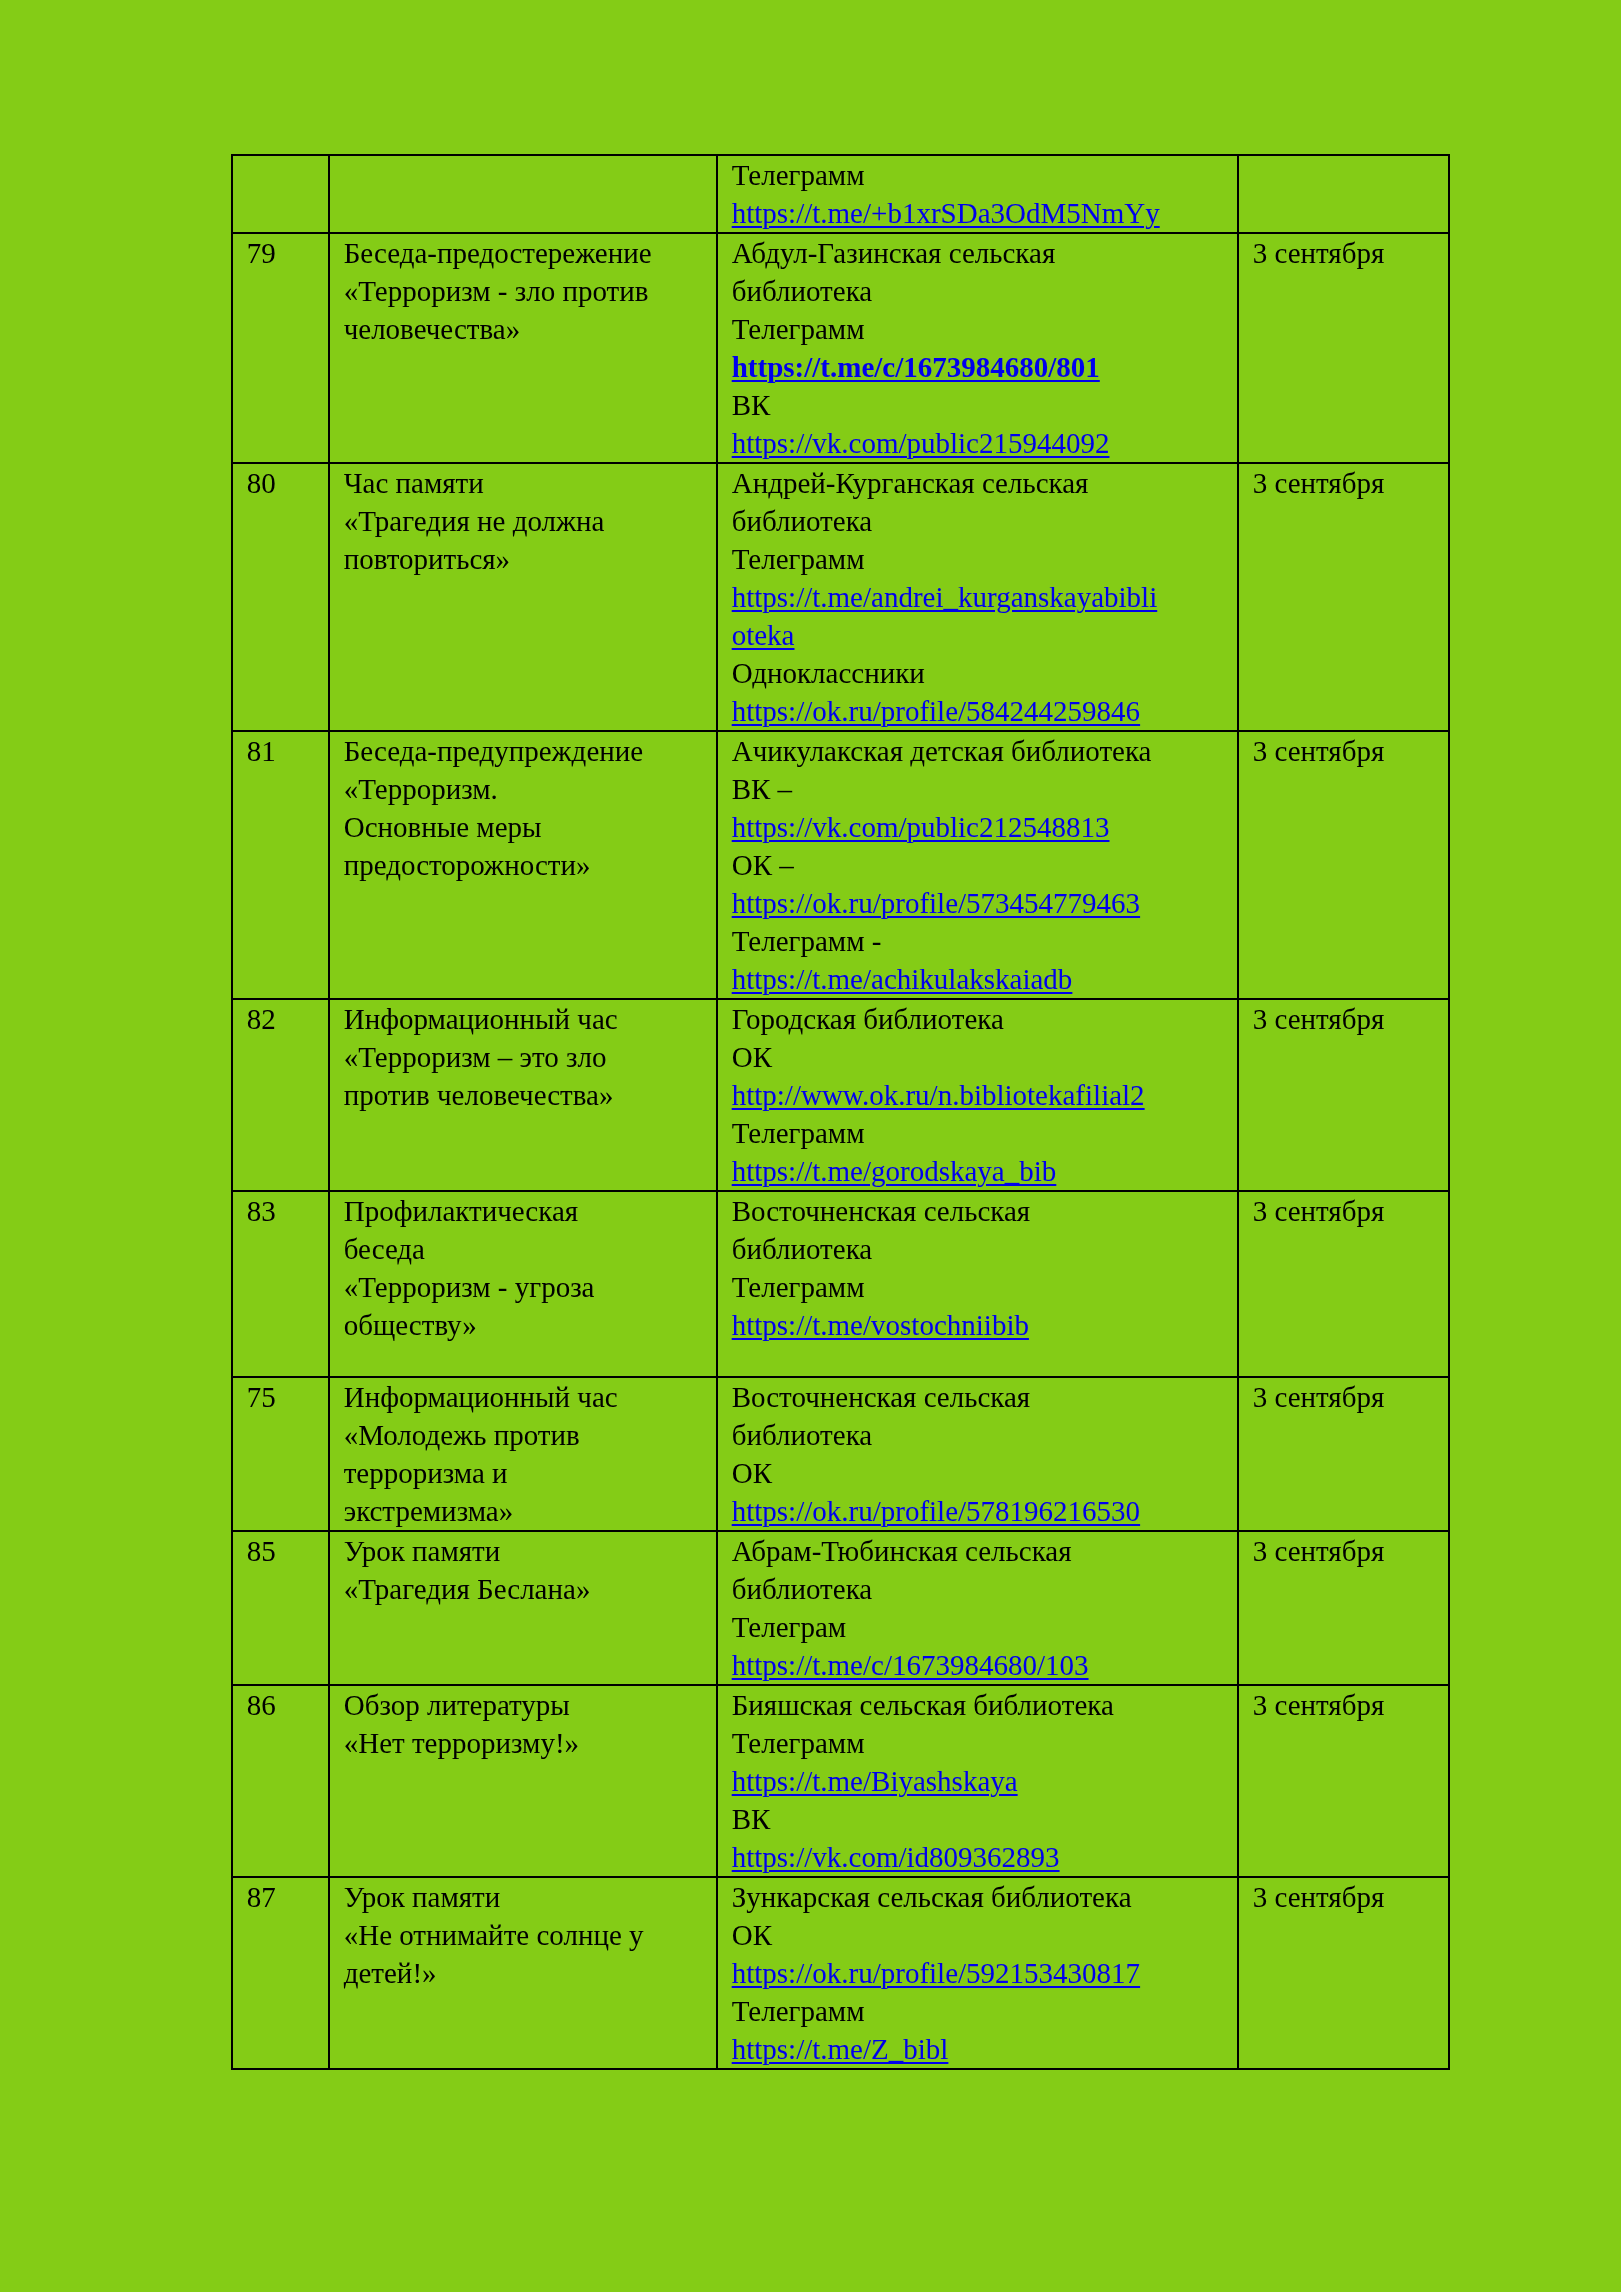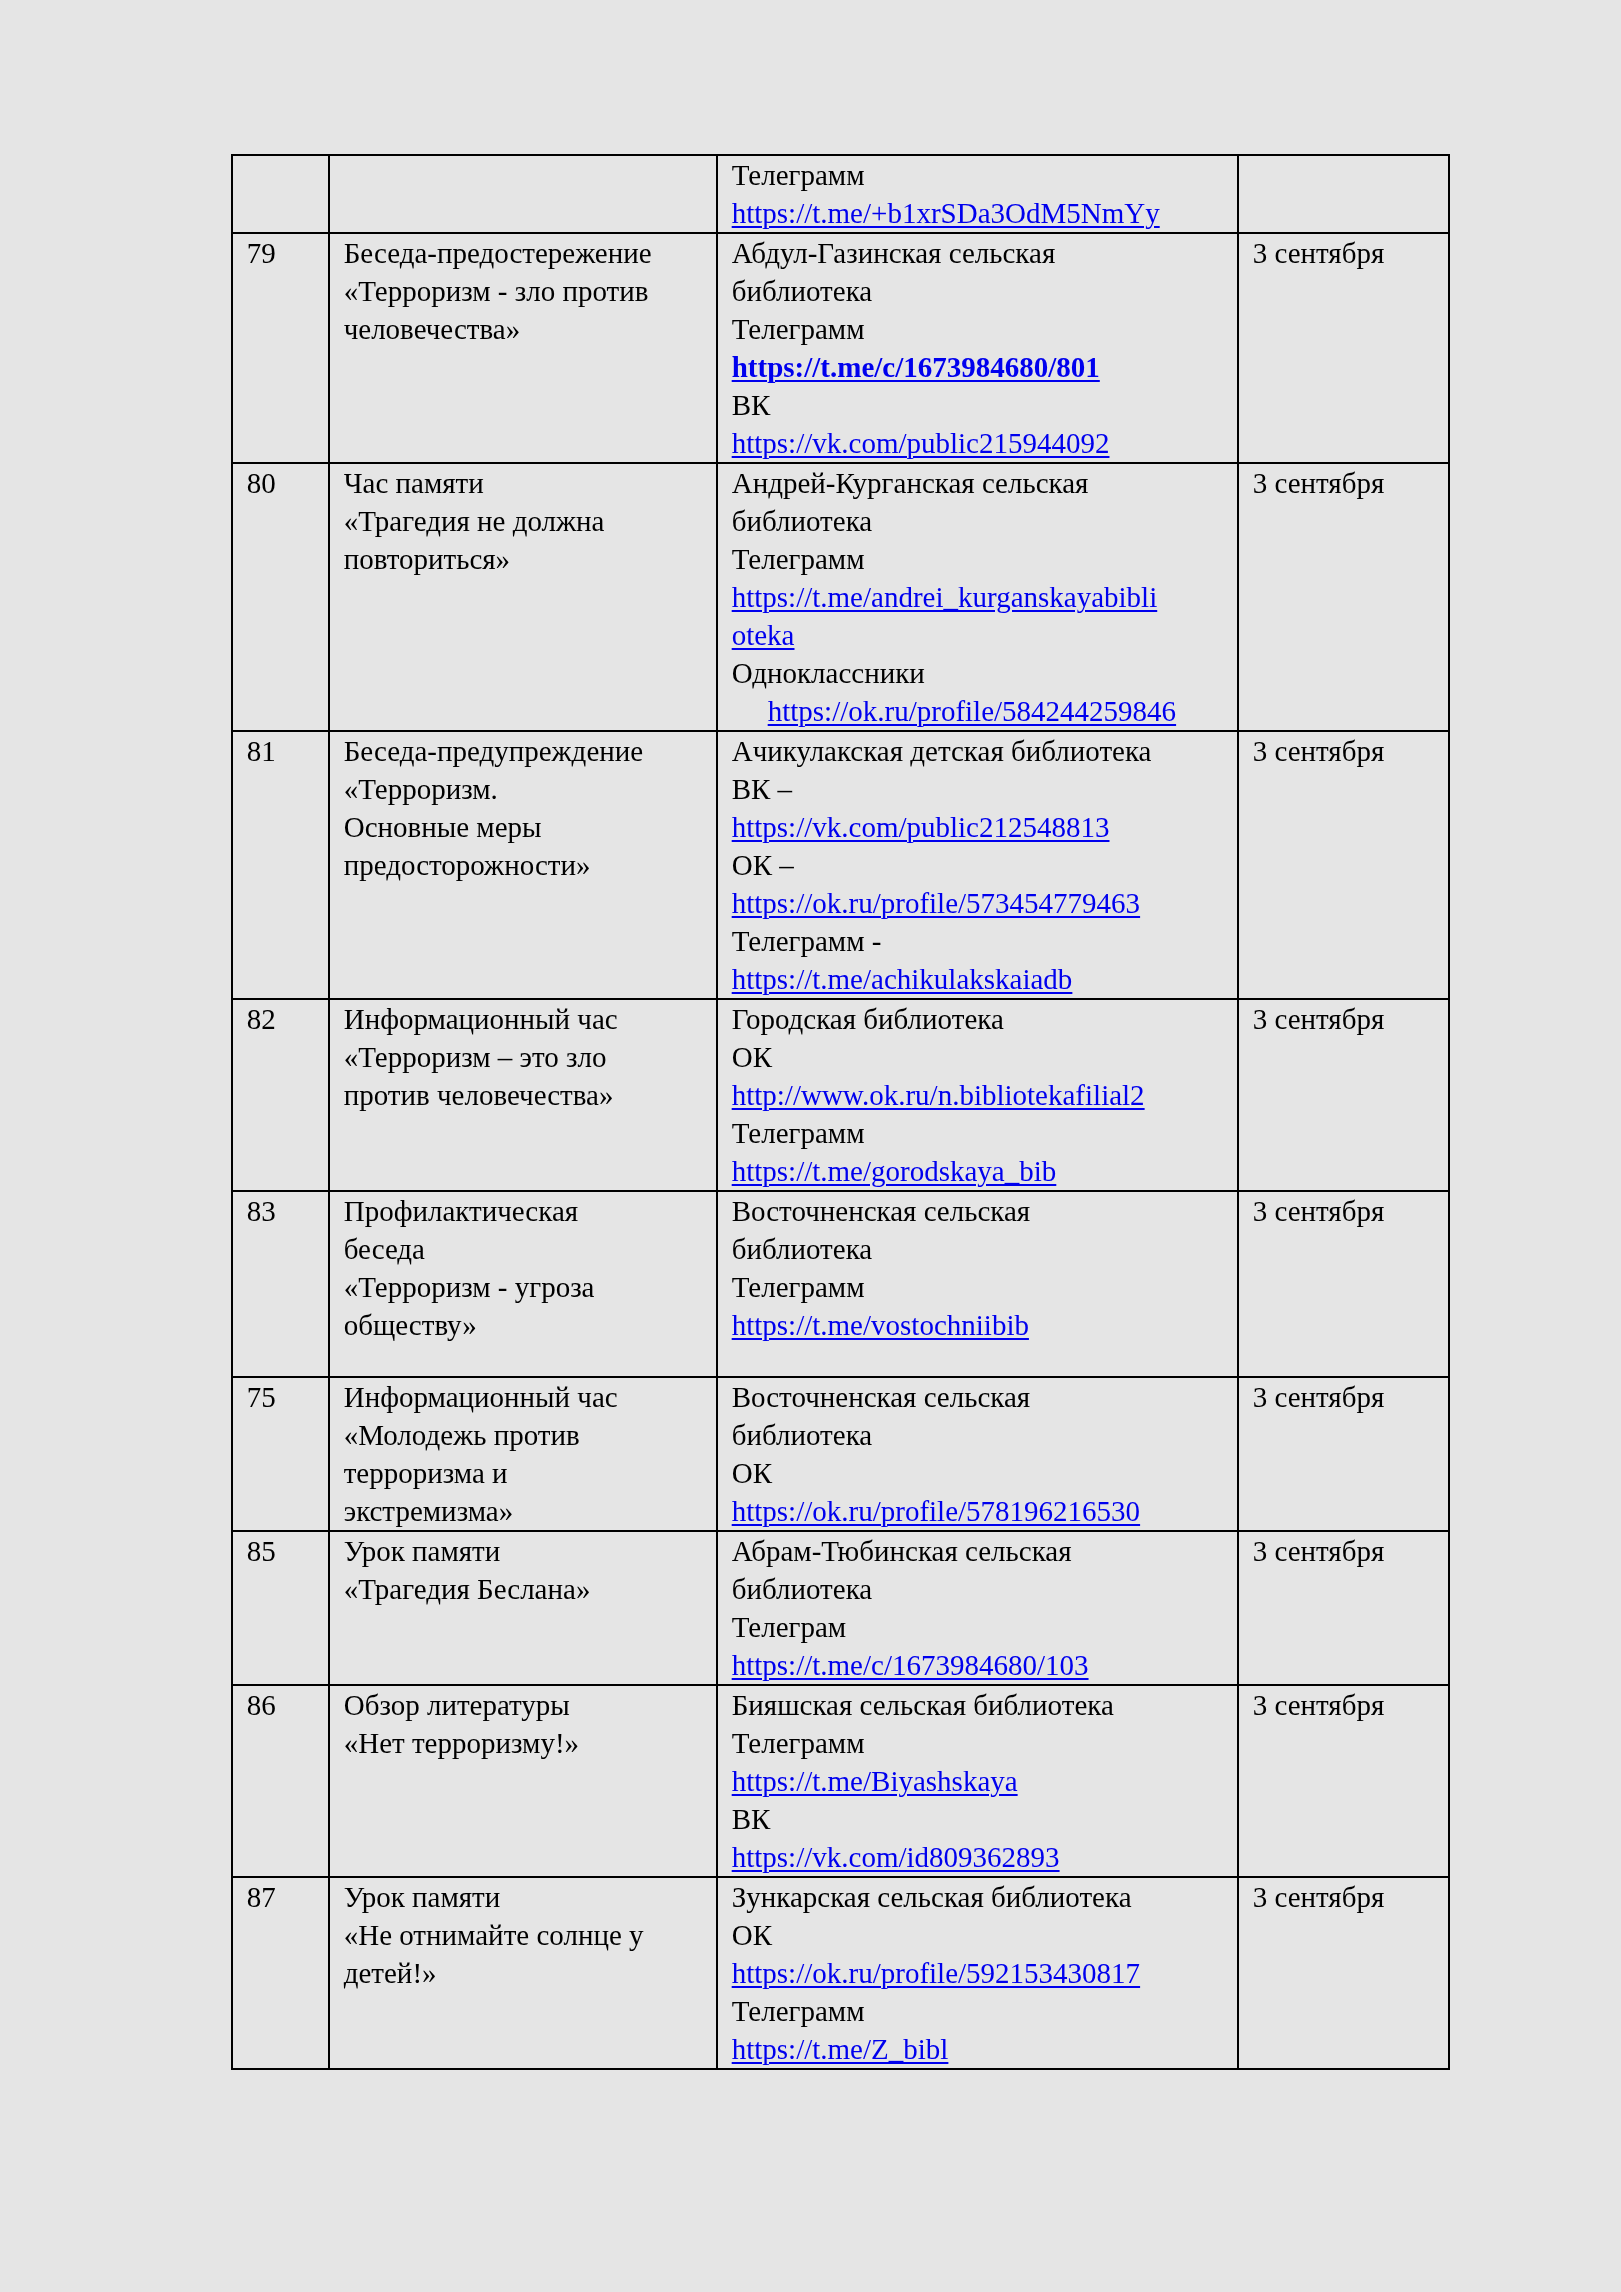--- a/index.html
+++ b/index.html
@@ -1,18 +1,18 @@
 <!DOCTYPE html>
 <html><head>
 <meta charset="utf-8">
 <style>
   html, body { margin: 0; padding: 0; background: #ffffff; }
   body { width: 1621px; height: 2293px; position: relative; overflow: hidden;
          font-family: "Liberation Serif", "DejaVu Serif", serif; color: #000; }
-  .page { position: absolute; left: 0; top: 0; width: 1621px; height: 2293px; background: #e5e5e5; }
+  .page { position: absolute; left: 0; top: 0; width: 1621px; height: 2293px; background: #84cc16; }
   table.events {
     position: absolute; left: 231px; top: 154px;
     width: 1217px;
     border-collapse: collapse;
     table-layout: fixed;
     font-size: 29px;
     line-height: 38px;
   }
   table.events td {
     border: 2.9px solid #000;
@@ -84,21 +84,21 @@
             <span class="line">«Трагедия не должна</span>
             <span class="line">повториться»</span>
           </td>
           <td>
             <span class="line">Андрей-Курганская сельская</span>
             <span class="line">библиотека</span>
             <span class="line">Телеграмм</span>
             <span class="line"><a class="link" title="https://t.me/andrei_kurganskayabibli" style="color: rgb(0, 0, 238);">https://t.me/andrei_kurganskayabibli</a></span>
             <span class="line"><a class="link" title="oteka" style="color: rgb(0, 0, 238);">oteka</a></span>
             <span class="line">Одноклассники</span>
-            <span class="line"><a class="link" title="https://ok.ru/profile/584244259846" style="color: rgb(0, 0, 238); margin-left: 36px;">https://ok.ru/profile/584244259846</a></span>
+            <span class="line"><a class="link" title="https://ok.ru/profile/584244259846" style="color: rgb(0, 0, 238);">https://ok.ru/profile/584244259846</a></span>
           </td>
           <td>
             <span class="line">3 сентября</span>
           </td>
         </tr>
         <tr style="height: 265px;">
           <td class="num">
             <span class="line">81</span>
           </td>
           <td>

